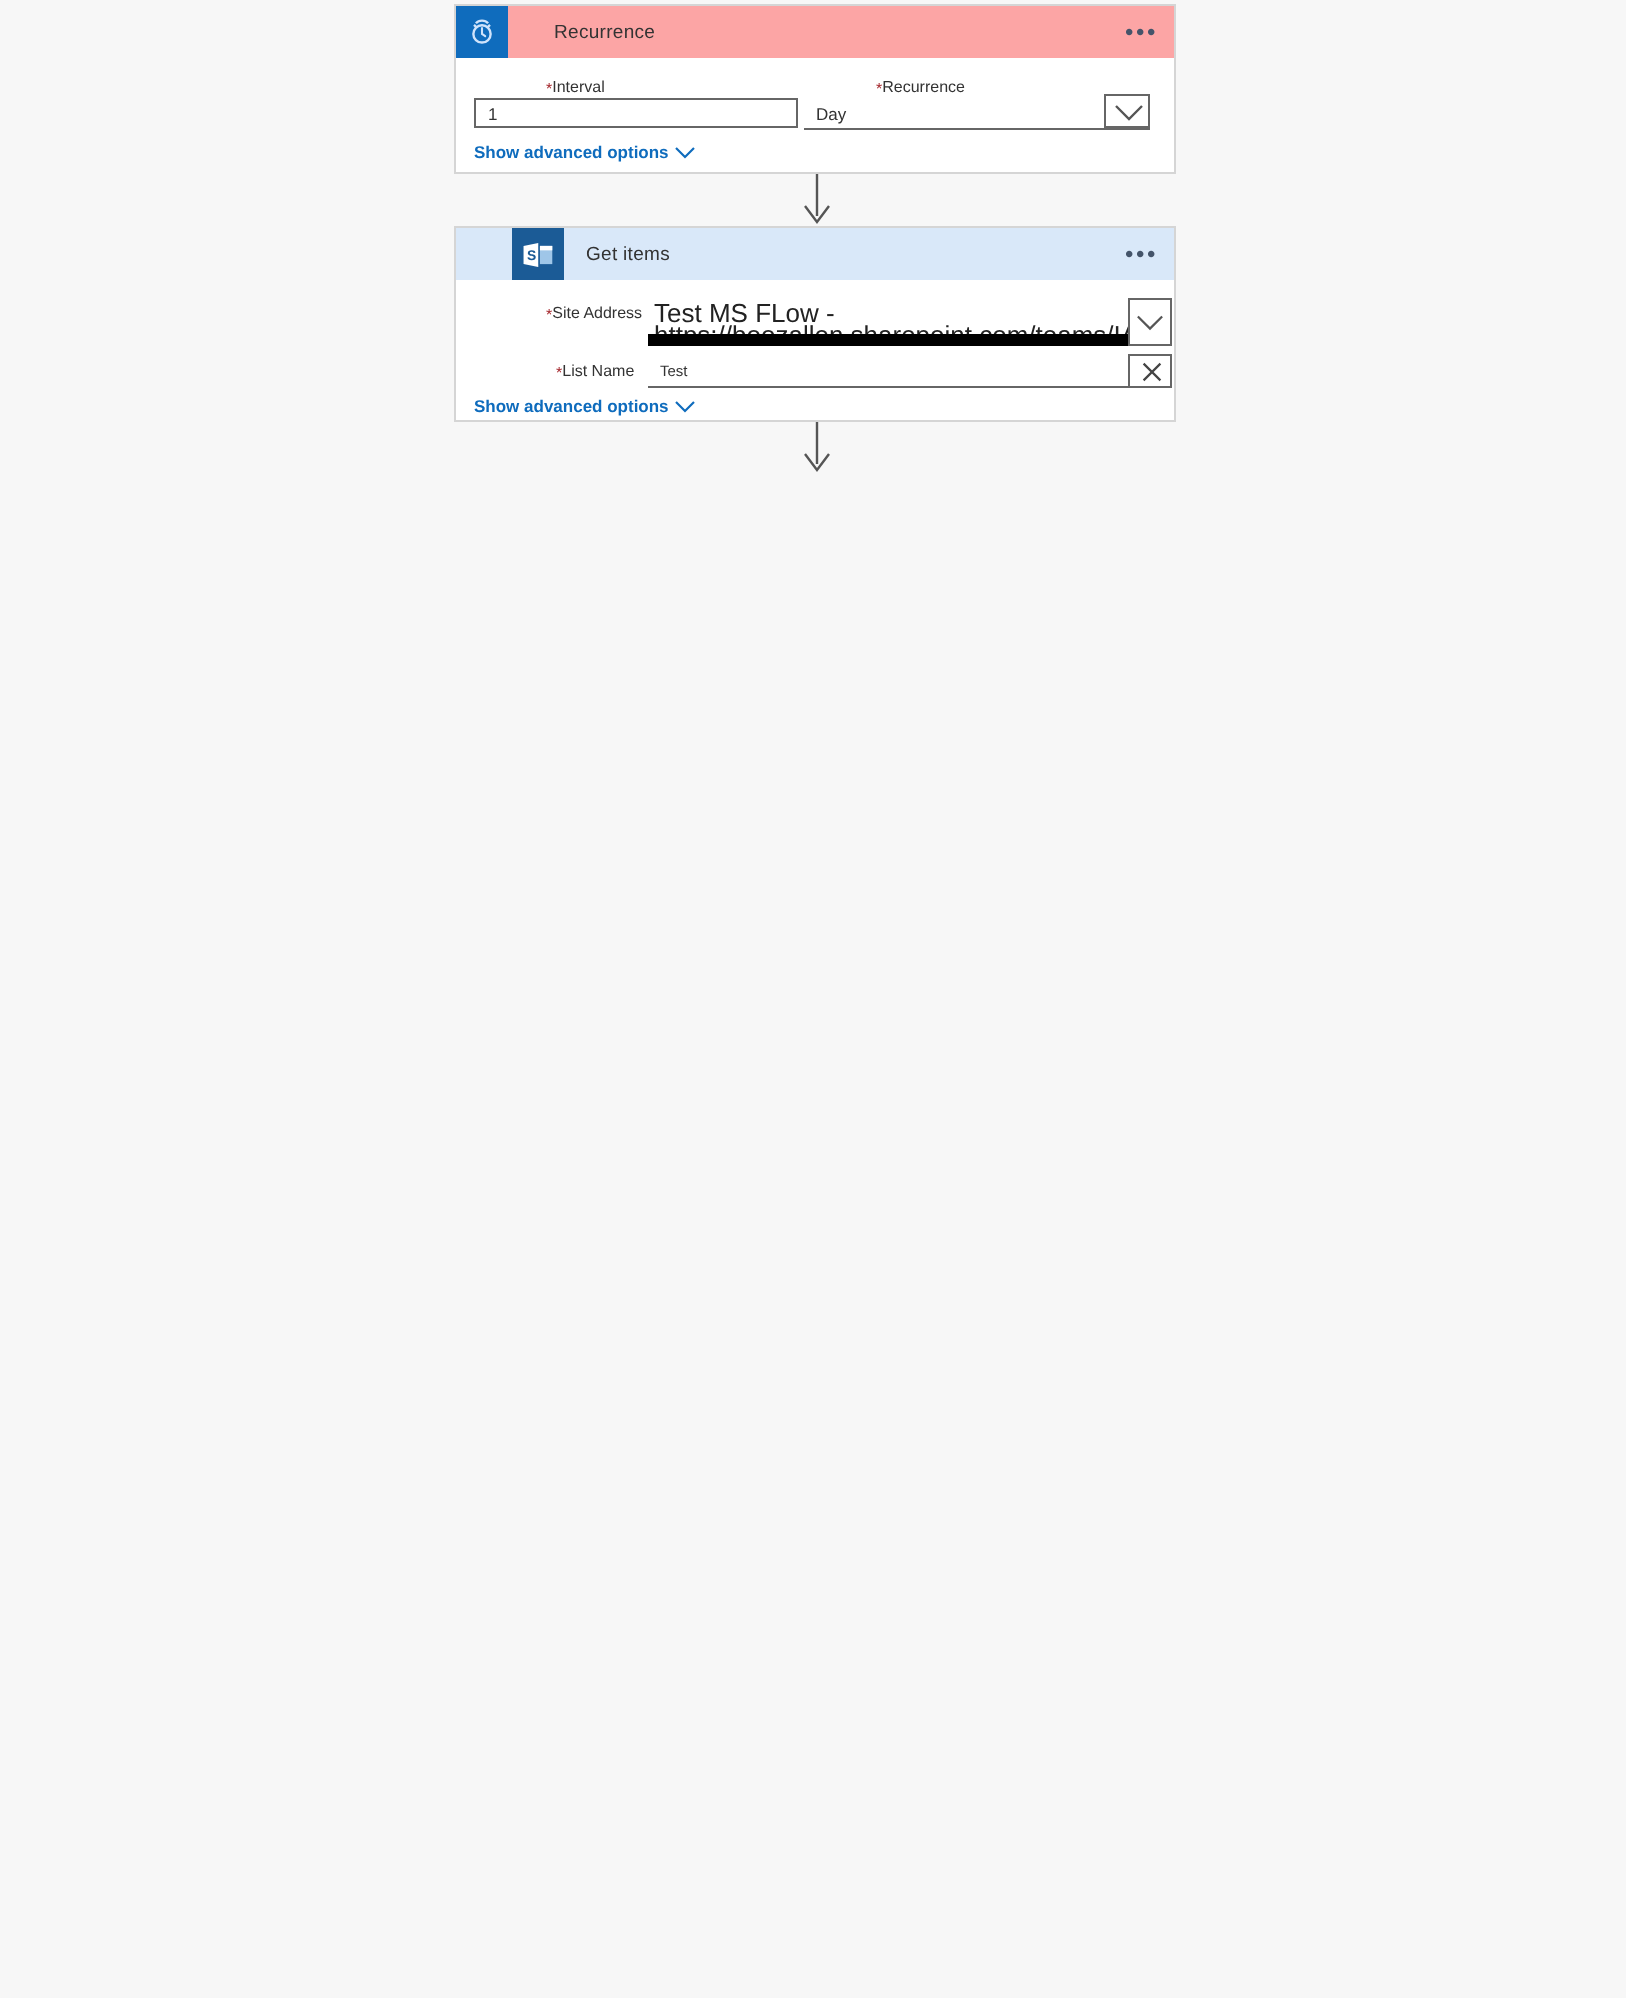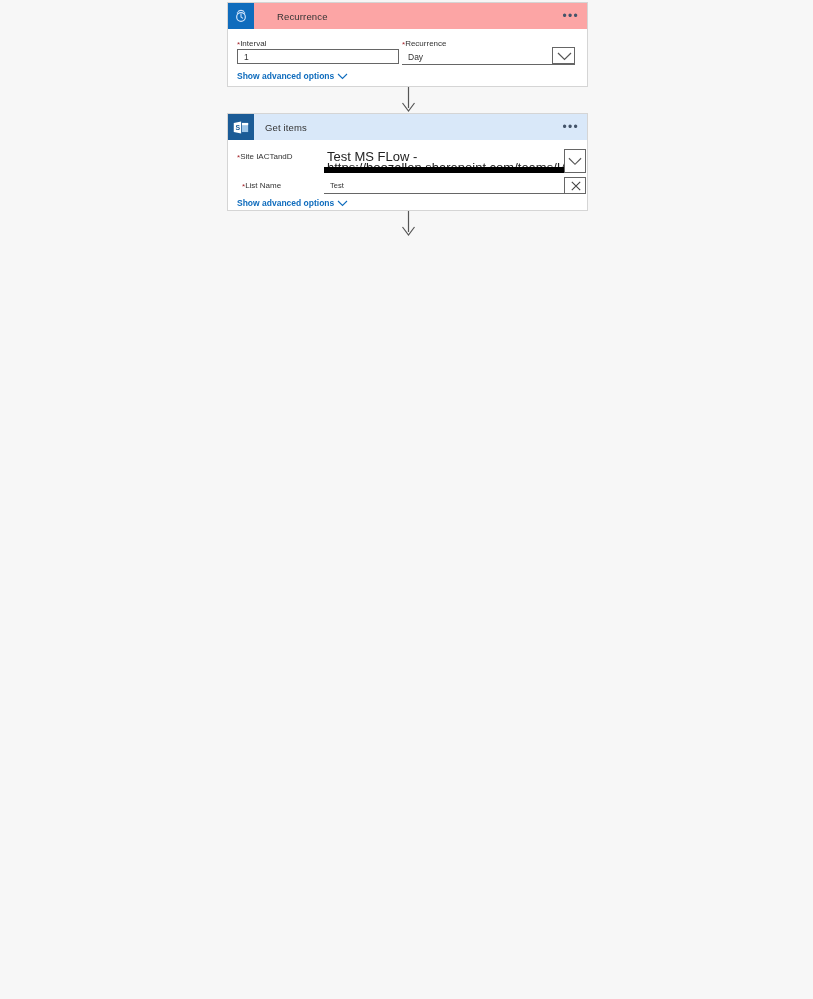--- a/index.html
+++ b/index.html
@@ -14,21 +14,21 @@
   .card{position:absolute;box-sizing:border-box;background:#fff;border:1px solid #d5d5d5;}
   .card-head{position:relative;height:26px;display:flex;align-items:center;}
   .card-head .ico{width:26px;height:26px;flex:0 0 26px;display:flex;align-items:center;
                   justify-content:center;}
   .card-head .ttl{font-size:9.5px;color:#333;margin-left:11px;letter-spacing:.15px;}
   .dots{position:absolute;right:8px;top:50%;transform:translateY(-50%);
         font-size:12px;letter-spacing:1.3px;line-height:6px;color:#44546a;}
   .card-body{padding:0;position:relative;}
 
   .req{color:#a4262c;font-size:8px;vertical-align:top;line-height:11px;}
-  .flabel{font-size:8px;color:#333;}
+  .flabel{font-size:8px;color:#333;margin-left:36px;}
   .hint{color:#0f6cbd;font-size:8.5px;font-weight:bold;}
   .chev{display:inline-block;vertical-align:middle;}
 
   .tbox{position:absolute;box-sizing:border-box;border:1px solid #666;background:#fff;
         font-size:8.5px;color:#333;display:flex;align-items:center;padding-left:6px;}
   .ubox{position:absolute;box-sizing:border-box;border:none;border-bottom:1px solid #666;
         background:#fff;font-size:8.5px;color:#333;display:flex;align-items:center;padding-left:6px;}
 </style>
 </head>
 <body>
@@ -72,35 +72,35 @@
       </div>
     </div>
   </div>
 
   <svg class="abs" style="left:400px;top:87px;width:17px;height:26px;">
     <path d="M8.5 0 L8.5 21" stroke="#555" stroke-width="1.2" fill="none"></path>
     <path d="M2.5 16 L8.5 24 L14.5 16" stroke="#555" stroke-width="1.2" fill="none"></path>
   </svg>
 
   <div class="card" style="left:227px;top:113px;width:361px;height:98px;">
-    <div class="card-head" style="background:#d9e8f9;">
+    <div class="card-head" style="background:#d9e8f9;padding-left:28px;">
       <div class="ico" style="background:#1b5b96;">
         <svg width="17" height="15" viewBox="0 0 22 18" aria-hidden="true">
           <path d="M1 3.2 L10.5 1.2 L10.5 16.8 L1 14.8 Z" fill="#fff"></path>
           <path d="M11.6 3.1 L19.6 3.1 L19.6 14.9 L11.6 14.9 Z" fill="#9fc6e8"></path>
           <path d="M11.6 3.1 L19.6 3.1 L19.6 6.0 L11.6 6.0 Z" fill="#fff"></path>
           <text x="3.2" y="12.4" font-family="Liberation Sans, sans-serif" font-size="9" font-weight="bold" fill="#1b5b96">S</text>
         </svg>
       </div>
       <div class="ttl">Get items</div>
       <div class="dots">•••</div>
     </div>
     <div class="card-body">
       <div class="abs flabel" style="left:9px;top:12px;">
-        <span class="req">*</span><span>Site IACTandD</span>
+        <span class="req">*</span><span>Site Address</span>
       </div>
       <div class="abs" style="left:96px;top:9px;width:240px;height:24px;font-size:13px;color:#222;line-height:11px;
                   border-bottom:6px solid #000000;padding:2px 3px 0 3px;box-sizing:border-box;overflow:hidden;">Test MS FLow - https://boozallen.sharepoint.com/teams/IACTandD/fl content</div>
       <div class="abs" style="left:336px;top:9px;width:22px;height:24px;border:1px solid #666;background:#fff;">
         <svg width="14" height="9" viewBox="0 0 15 9" style="position:absolute;left:3px;top:7px;">
           <path d="M1 1 L7.5 7.5 L14 1" fill="none" stroke="#555" stroke-width="1.2"></path>
         </svg>
       </div>
       <div class="abs flabel" style="left:14px;top:41px;">
         <span class="req">*</span><span>List Name</span>

